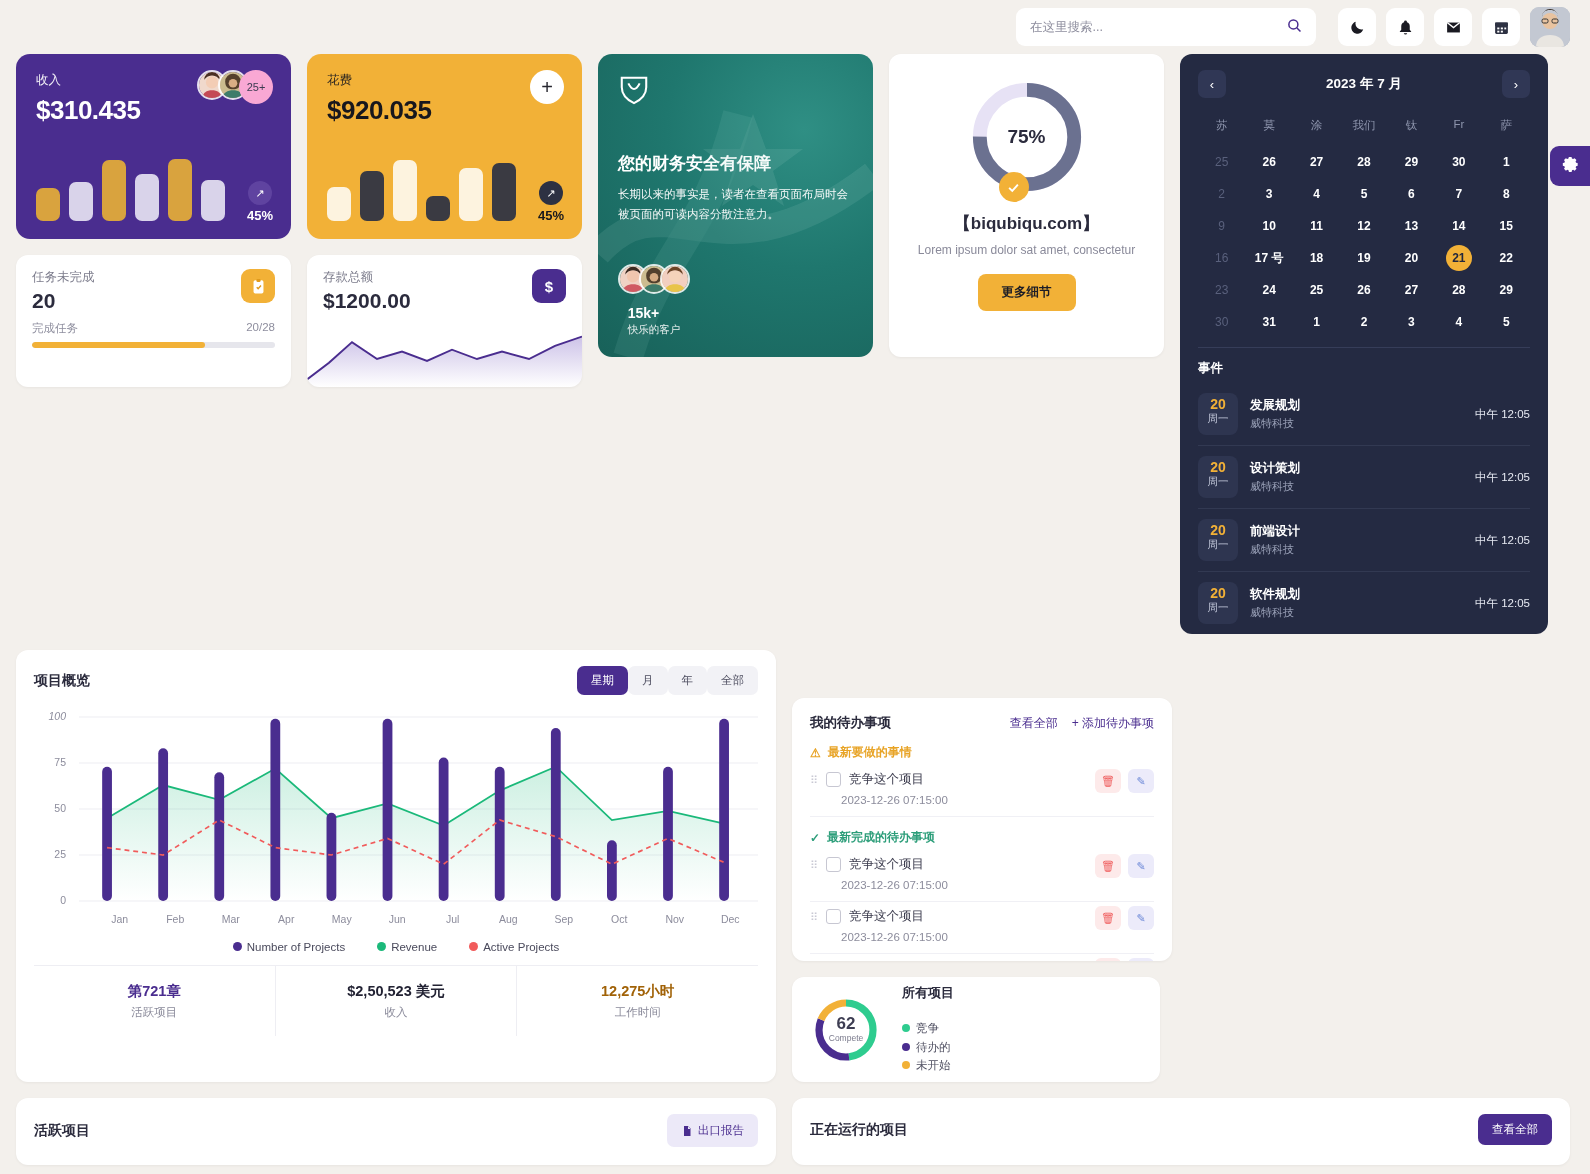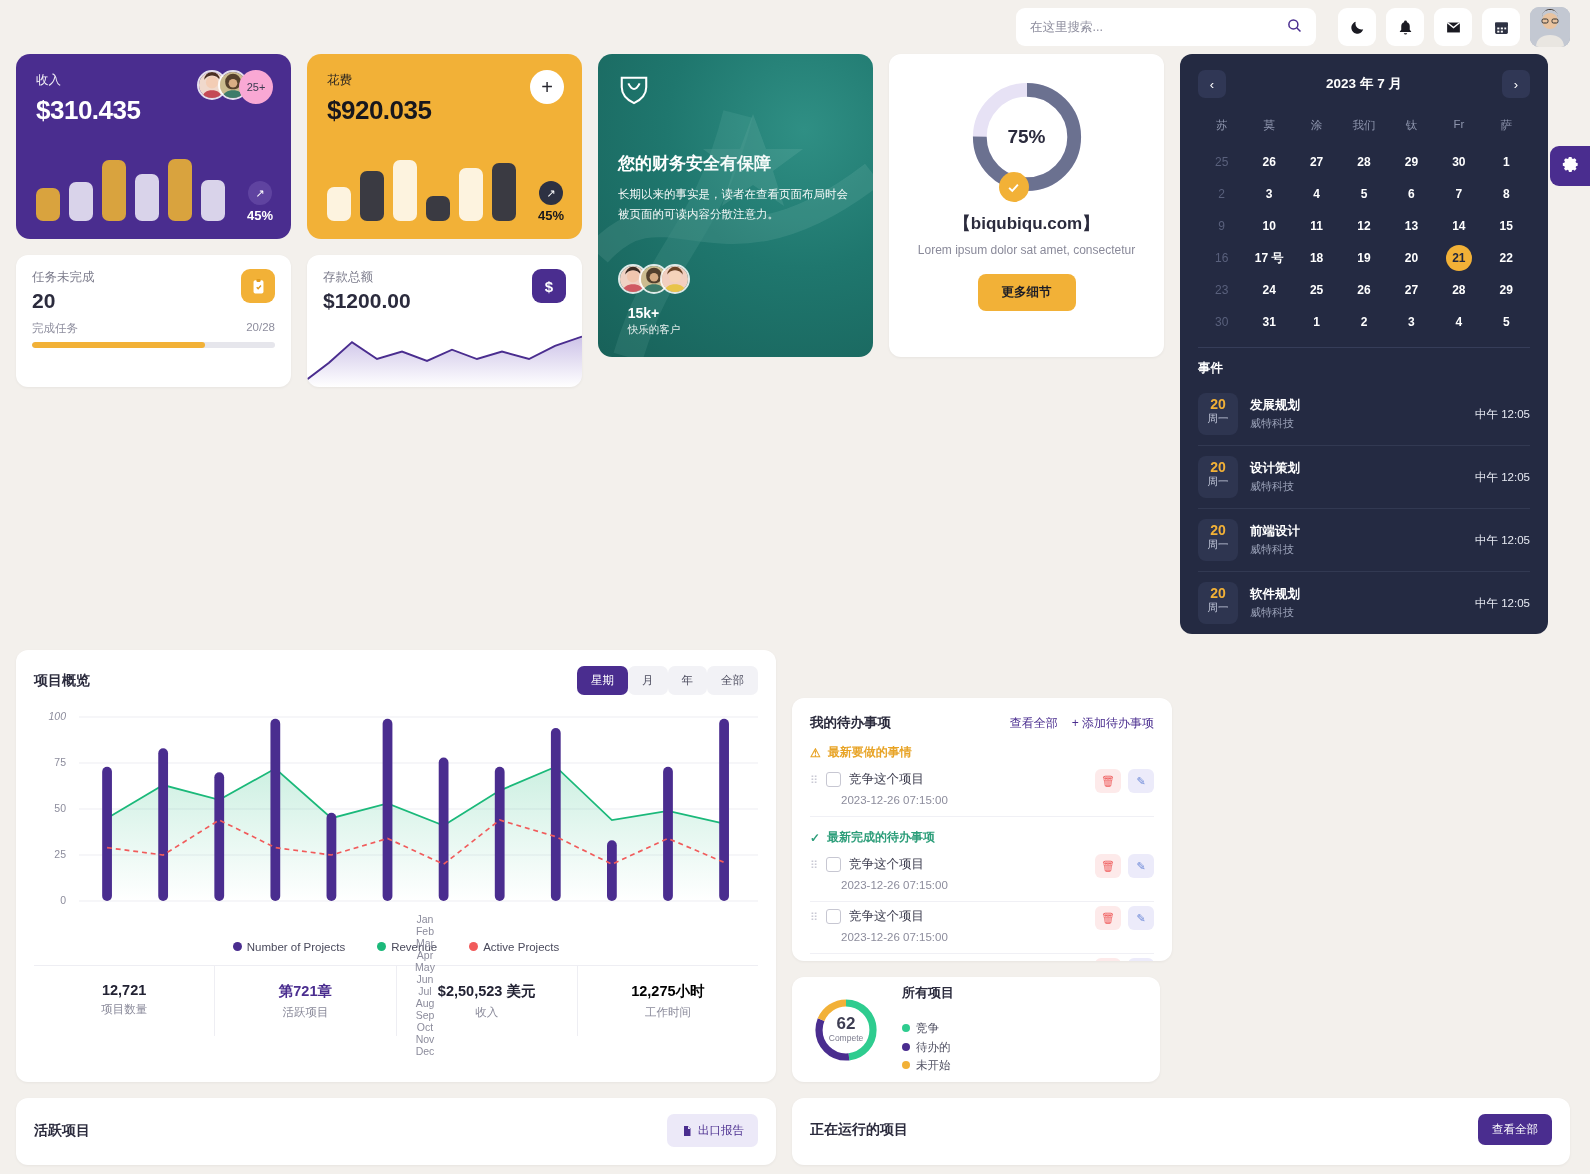--- a/index.html
+++ b/index.html
@@ -545,21 +545,21 @@
             <rect x="700.3333333333334" y="7.840000000000003" width="10" height="182.16" rx="5" fill="#4a2d8f"></rect>
             <path d="M74.66666666666667,136.64 L132,144 L189.33333333333334,109.04 L246.66666666666666,136.64 L304,144 L361.3333333333333,127.44 L418.6666666666667,153.2 L476,109.04 L533.3333333333333,125.60000000000001 L590.6666666666666,153.2 L648,127.44 L705.3333333333334,151.36" fill="none" stroke="#f15b5b" stroke-width="1.7" stroke-dasharray="5 4"></path>
           </svg>
         <div id="ylabels" style="position:absolute;left:0;top:0;width:40px;height:200px;">
             <div style="position: absolute; right: 8px; top: 183px; font-size: 10.5px; color: rgb(140, 140, 156);">0</div>
             <div style="position: absolute; right: 8px; top: 137px; font-size: 10.5px; color: rgb(140, 140, 156);">25</div>
             <div style="position: absolute; right: 8px; top: 91px; font-size: 10.5px; color: rgb(140, 140, 156);">50</div>
             <div style="position: absolute; right: 8px; top: 45px; font-size: 10.5px; color: rgb(140, 140, 156);">75</div>
             <div style="position: absolute; right: 8px; top: -1px; font-size: 10.5px; color: rgb(140, 140, 156); font-style: italic;">100</div>
           </div>
-        <div id="xlabels" style="position:absolute;left:58px;right:0;top:202px;display:flex;flex-direction:column;">
+        <div id="xlabels" style="position:absolute;left:58px;right:0;top:202px;display:flex;">
             <div style="flex: 1 1 0%; text-align: center; font-size: 10.5px; color: rgb(140, 140, 156);">Jan</div>
             <div style="flex: 1 1 0%; text-align: center; font-size: 10.5px; color: rgb(140, 140, 156);">Feb</div>
             <div style="flex: 1 1 0%; text-align: center; font-size: 10.5px; color: rgb(140, 140, 156);">Mar</div>
             <div style="flex: 1 1 0%; text-align: center; font-size: 10.5px; color: rgb(140, 140, 156);">Apr</div>
             <div style="flex: 1 1 0%; text-align: center; font-size: 10.5px; color: rgb(140, 140, 156);">May</div>
             <div style="flex: 1 1 0%; text-align: center; font-size: 10.5px; color: rgb(140, 140, 156);">Jun</div>
             <div style="flex: 1 1 0%; text-align: center; font-size: 10.5px; color: rgb(140, 140, 156);">Jul</div>
             <div style="flex: 1 1 0%; text-align: center; font-size: 10.5px; color: rgb(140, 140, 156);">Aug</div>
             <div style="flex: 1 1 0%; text-align: center; font-size: 10.5px; color: rgb(140, 140, 156);">Sep</div>
             <div style="flex: 1 1 0%; text-align: center; font-size: 10.5px; color: rgb(140, 140, 156);">Oct</div>
@@ -567,33 +567,29 @@
             <div style="flex: 1 1 0%; text-align: center; font-size: 10.5px; color: rgb(140, 140, 156);">Dec</div>
           </div>
       </div>
       <div class="legend" id="legend" style="margin-top:22px;">
           <span><i style="background:#4a2d8f"></i>Number of Projects</span>
           <span><i style="background:#1bb97a"></i>Revenue</span>
           <span><i style="background:#f15b5b"></i>Active Projects</span>
         </div>
       <div class="stats-row" id="stats-row">
           <div class="stat-cell">
-            <div class="v" style="color:#222233">12,721</div>
-            <div class="l">项目数量</div>
-          </div>
-          <div class="stat-cell">
             <div class="v" style="color:#4a2d8f">第721章</div>
             <div class="l">活跃项目</div>
           </div>
           <div class="stat-cell">
             <div class="v" style="color:#222233">$2,50,523 美元</div>
             <div class="l">收入</div>
           </div>
           <div class="stat-cell">
-            <div class="v" style="color:#000000">12,275小时</div>
+            <div class="v" style="color:#a16207">12,275小时</div>
             <div class="l">工作时间</div>
           </div>
         </div>
     </div>
 
     <div>
       <div class="card todo">
         <div class="todo-head">
           <div class="t">我的待办事项</div>
           <div class="todo-actions">

